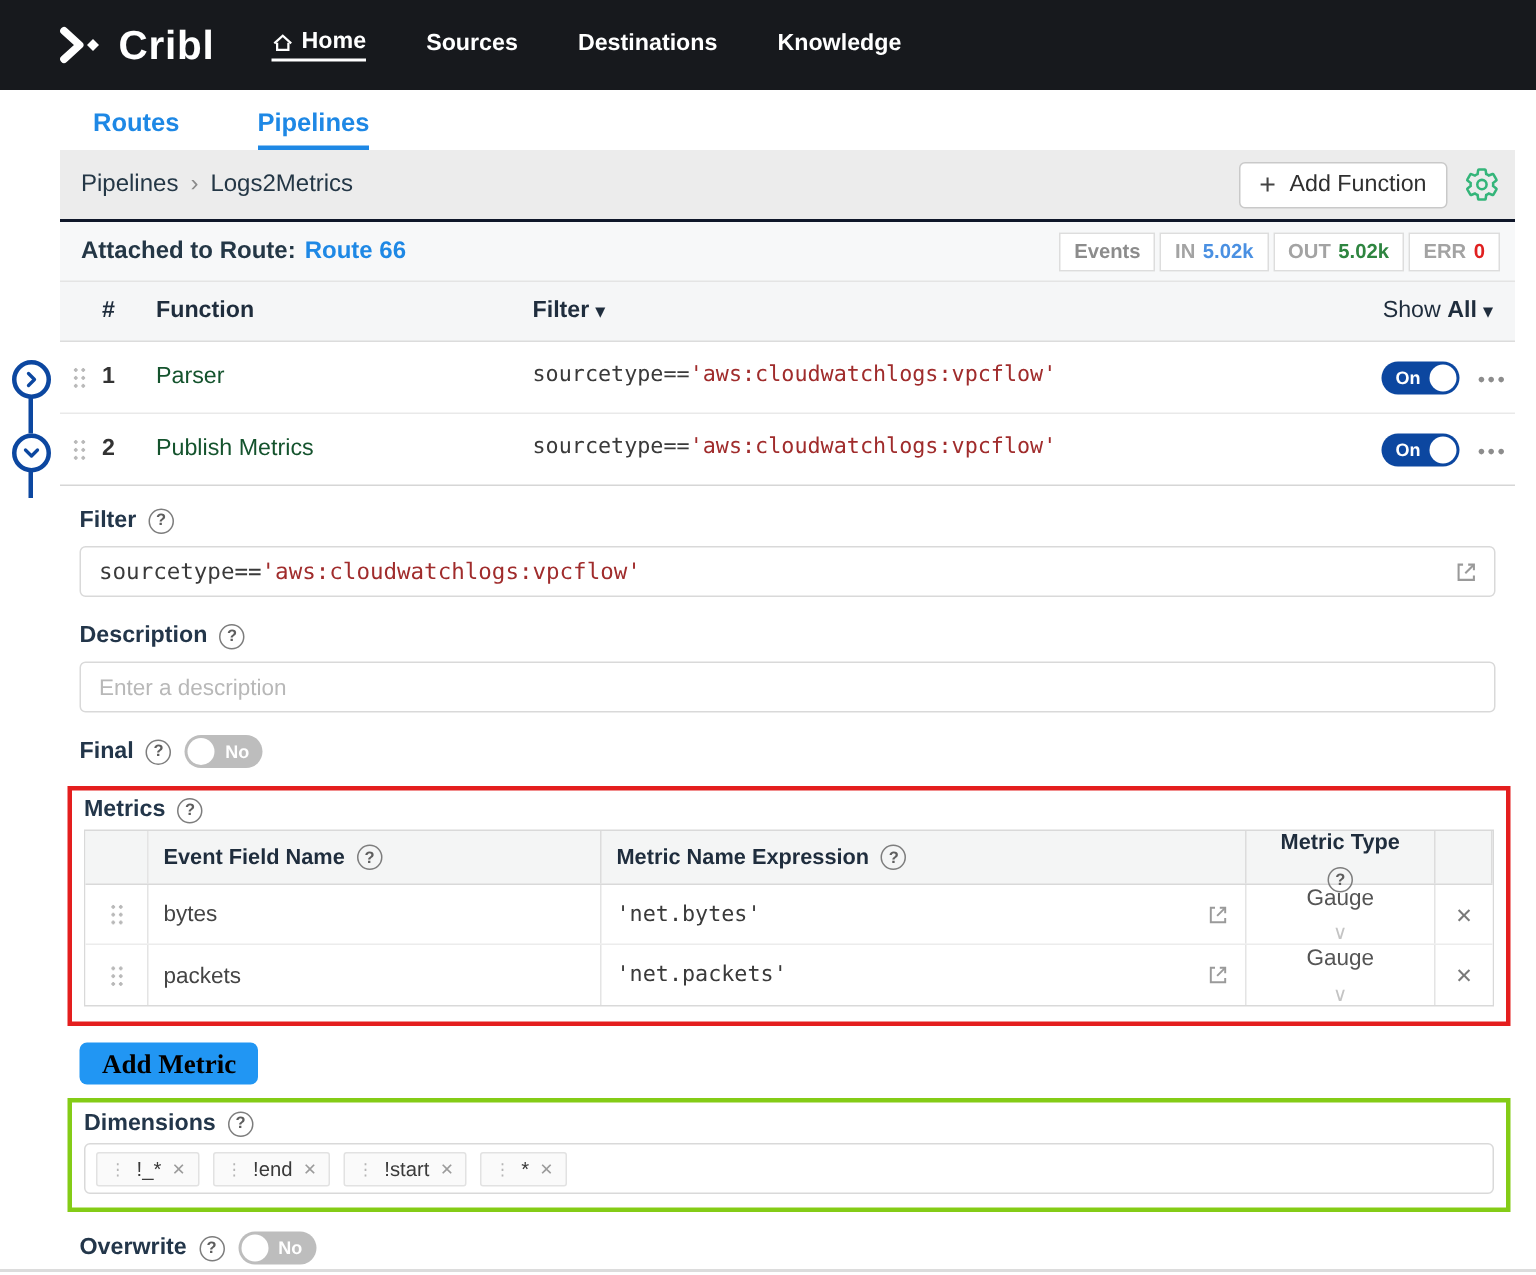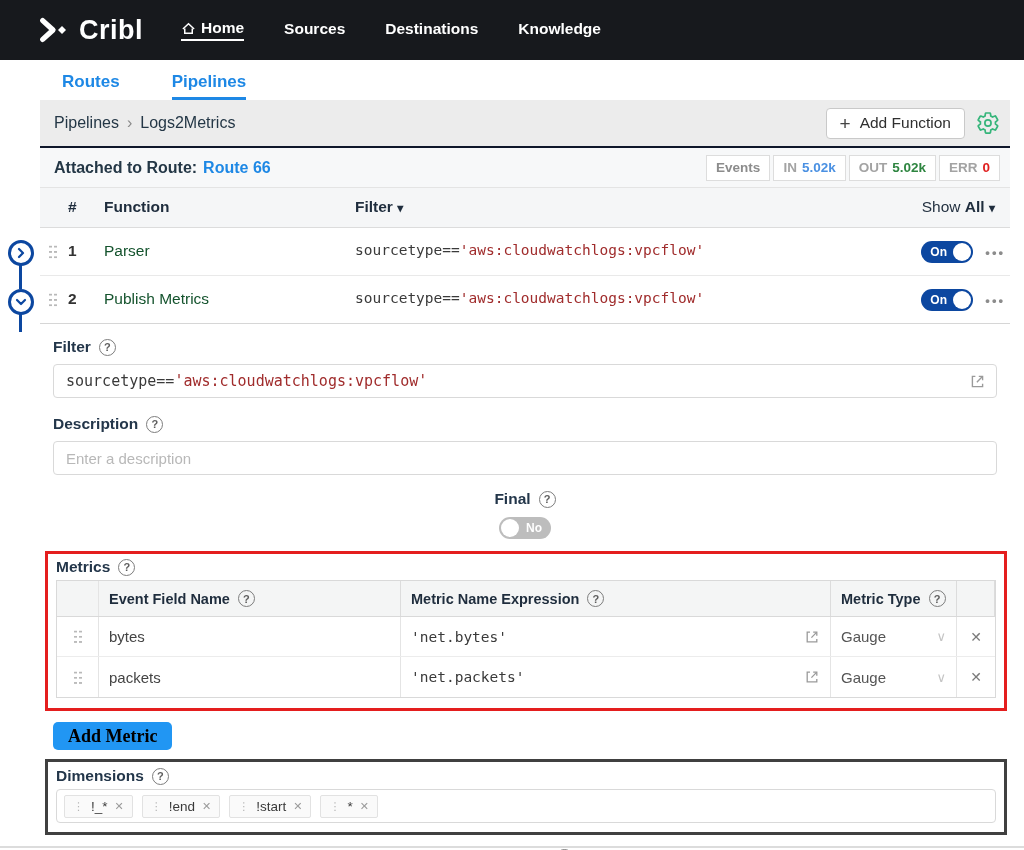--- a/index.html
+++ b/index.html
@@ -76,49 +76,49 @@
 
   
   .detail { padding:14px 13px 0 13px; background:#fff; }
   .field-label { display:flex; align-items:center; gap:8px; font-size:15.5px; font-weight:700; color:#23364a; margin-bottom:8px; }
   .help { width:17px; height:17px; border:1.4px solid #7d7d7d; border-radius:50%; color:#5e5e5e; font-size:11px; font-weight:700; display:flex; align-items:center; justify-content:center; cursor:pointer; flex:0 0 auto; }
   .input-box { height:34px; border:1px solid #d9d9d9; border-radius:4px; background:#fff; display:flex; align-items:center; padding:0 10px 0 12px; }
   .input-box .expand { margin-left:auto; cursor:pointer; display:flex; }
   .text-input { width:100%; height:34px; border:1px solid #d9d9d9; border-radius:4px; font-family:inherit; font-size:15px; color:#333; padding:0 12px; outline:none; }
   .text-input::placeholder { color:#b8b8b8; }
   .section { margin-top:17px; }
-  .inline-row { display:flex; align-items:center; gap:9px;flex-direction:column; }
+  .inline-row { display:flex; gap:9px; }
   .inline-row .field-label { margin-bottom:0; }
 
   .red-box { border:3px solid #e41e1e; margin:12px -10px 0 -8px; padding:4px 8px 10px 8px; }
 
   .m-table { border:1px solid #d9d9d9; margin-top:4px; }
   .m-hrow { display:flex; background:#f4f5f5; border-bottom:1px solid #d9d9d9; height:36px; align-items:center; }
   .m-row { display:flex; background:#fff; height:40px; align-items:center; border-bottom:1px solid #ececec; }
   .m-row:last-child { border-bottom:none; }
   .c { display:flex; align-items:center; height:100%; padding:0 10px; border-right:1px solid #e4e4e4; }
   .c:last-child { border-right:none; }
   .c-handle { width:42px; justify-content:center; }
   .c-field { width:302px; gap:8px; }
   .c-expr { flex:1; }
-  .c-type { width:126px; justify-content:space-between; }
+  .c-type { width:126px; justify-content:space-between;flex-direction:column; }
   .c-x { width:38px; justify-content:center; border-right:none; }
   .m-hrow .c { font-size:14.5px; font-weight:700; color:#1f2d3d; gap:8px; border-right:1px solid #dcdcdc; }
   .m-hrow .c-handle, .m-row .c-handle { border-right:1px solid #e4e4e4; }
   .m-row .c-field { font-size:15px; color:#444; }
   .m-row .c-expr .code { font-size:14.5px; }
   .m-row .c-expr .expand { margin-left:auto; cursor:pointer; display:flex; }
   .m-row .c-type { font-size:15px; color:#555; cursor:pointer; }
   .sel-chev { color:#c4c4c4; font-size:13px; }
   .x-btn { color:#7a7a7a; font-size:14px; cursor:pointer; }
   .m-drag { width:10px; height:15px; background-image:radial-gradient(circle,#b9b9b9 1.15px,transparent 1.3px); background-size:5px 5.2px; cursor:grab; }
 
   .add-metric-btn { margin:11px 0 0 0; background:#2196f3; color:#000000; border:none; border-radius:5px; height:28px; padding:0 15px; font-size:18px; font-weight:700; font-family:Liberation Serif, serif; cursor:pointer; }
 
-  .dim-box { border:3px solid #404040; margin:9px -10px 0 -8px; padding:5px 8px 9px 8px; }
+  .dim-box { border:3px solid #84cc16; margin:9px -10px 0 -8px; padding:5px 8px 9px 8px; }
   .tag-container { border:1px solid #d9d9d9; border-radius:4px; min-height:34px; display:flex; align-items:center; gap:9px; padding:0 7px; margin-top:3px; }
   .tag { display:flex; align-items:center; gap:7px; background:#fafafa; border:1px solid #e2e2e2; border-radius:2px; padding:3px 8px; font-size:13.5px; color:#3a3a3a; }
   .tag .t-drag { color:#b5b5b5; font-size:11px; cursor:grab; }
   .tag .t-x { color:#9b9b9b; font-size:11px; cursor:pointer; }
 
   .bottom-line { position:absolute; left:0; bottom:2px; width:1024px; border-top:2px solid #dcdcdc; }
 </style>
 </head>
 <body>
 

